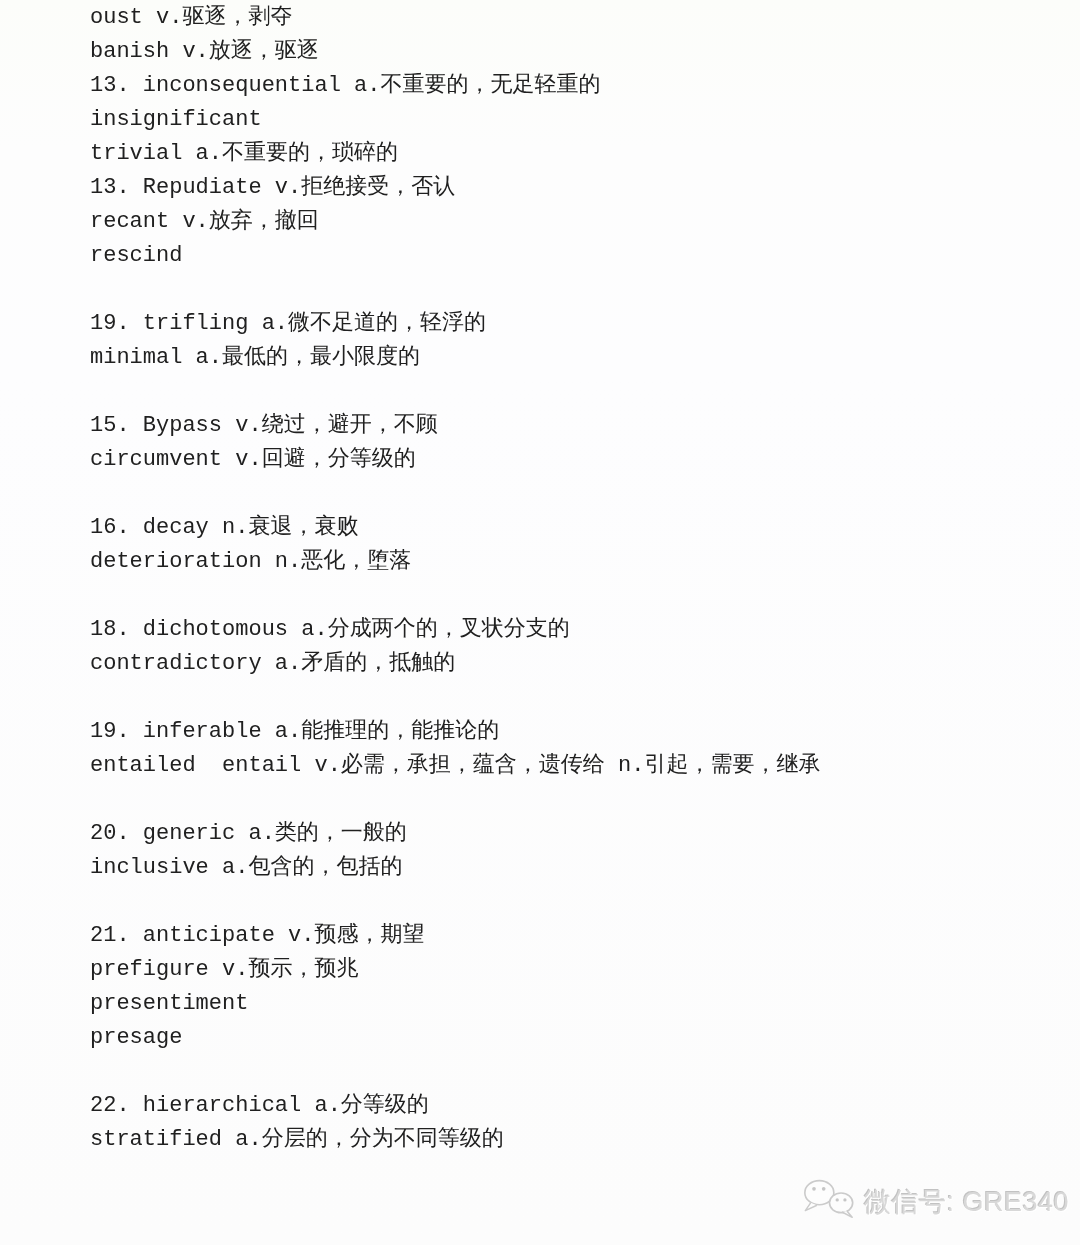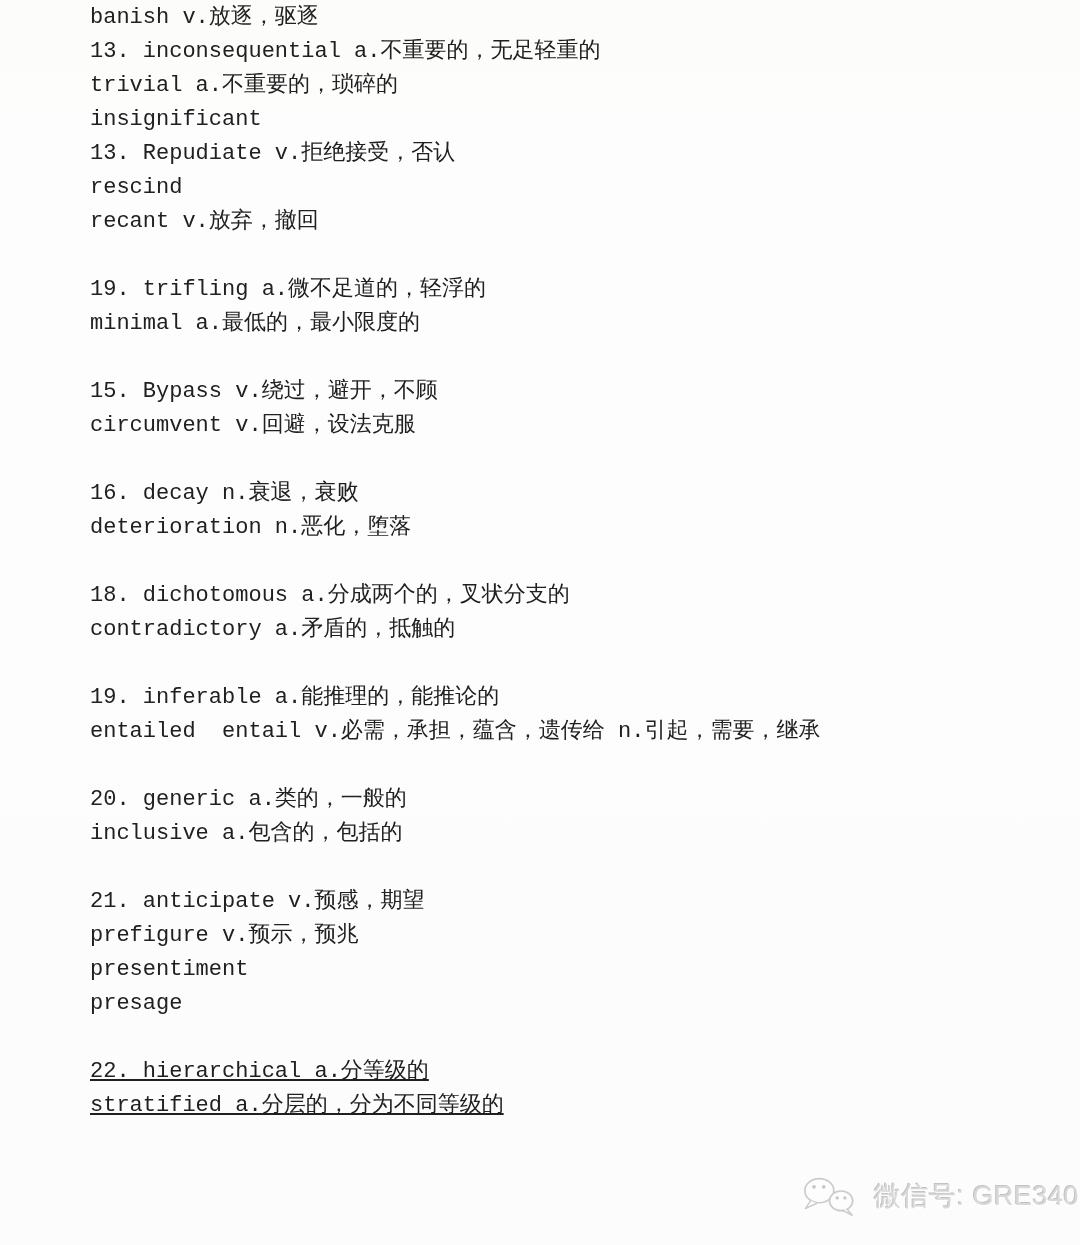--- a/index.html
+++ b/index.html
@@ -29,69 +29,69 @@
     color: #202020;
     font-family: "Liberation Mono", "DejaVu Sans Mono", monospace;
     font-size: 22px;
     line-height: 34px;
   }
   .group {
     margin-bottom: 34px; 
   }
   .group:last-child {
     margin-bottom: 17px;
-    text-decoration: underline;
   }
   .line {
     white-space: pre;
     height: 34px;
   }
   .watermark {
     position: absolute;
     left: 800px;
     top: 1172px;
     height: 48px;
     display: flex;
-    align-items: center;
-    gap: 16px;
+    align-items: flex-end;
+    gap: 6px;
   }
   .wm-icon svg {
     display: block;
   }
   .wm-text {
     font-family: "Liberation Sans", sans-serif;
     font-size: 27px;
     letter-spacing: 0.5px;
     color: #d8d8d8;
     text-shadow: 1px 1px 0 #ffffff, -1px -1px 0 #c2c2c2;
     white-space: pre;
   }
 </style>
 </head>
 <body style="background: rgb(252, 252, 252);">
 
 <div class="scan-bg"></div>
 
 <main class="vocab" style="color: rgb(32, 32, 32);">
     <div class="group">
+      <div class="line">oust v.驱逐，剥夺</div>
       <div class="line">banish v.放逐，驱逐</div>
       <div class="line">13. inconsequential a.不重要的，无足轻重的</div>
+      <div class="line">insignificant</div>
       <div class="line">trivial a.不重要的，琐碎的</div>
-      <div class="line">insignificant</div>
       <div class="line">13. Repudiate v.拒绝接受，否认</div>
+      <div class="line">recant v.放弃，撤回</div>
       <div class="line">rescind</div>
-      <div class="line">recant v.放弃，撤回</div>
     </div>
     <div class="group">
       <div class="line">19. trifling a.微不足道的，轻浮的</div>
       <div class="line">minimal a.最低的，最小限度的</div>
     </div>
     <div class="group">
       <div class="line">15. Bypass v.绕过，避开，不顾</div>
-      <div class="line">circumvent v.回避，设法克服</div>
+      <div class="line">circumvent v.回避，分等级的</div>
     </div>
     <div class="group">
       <div class="line">16. decay n.衰退，衰败</div>
       <div class="line">deterioration n.恶化，堕落</div>
     </div>
     <div class="group">
       <div class="line">18. dichotomous a.分成两个的，叉状分支的</div>
       <div class="line">contradictory a.矛盾的，抵触的</div>
     </div>
     <div class="group">

